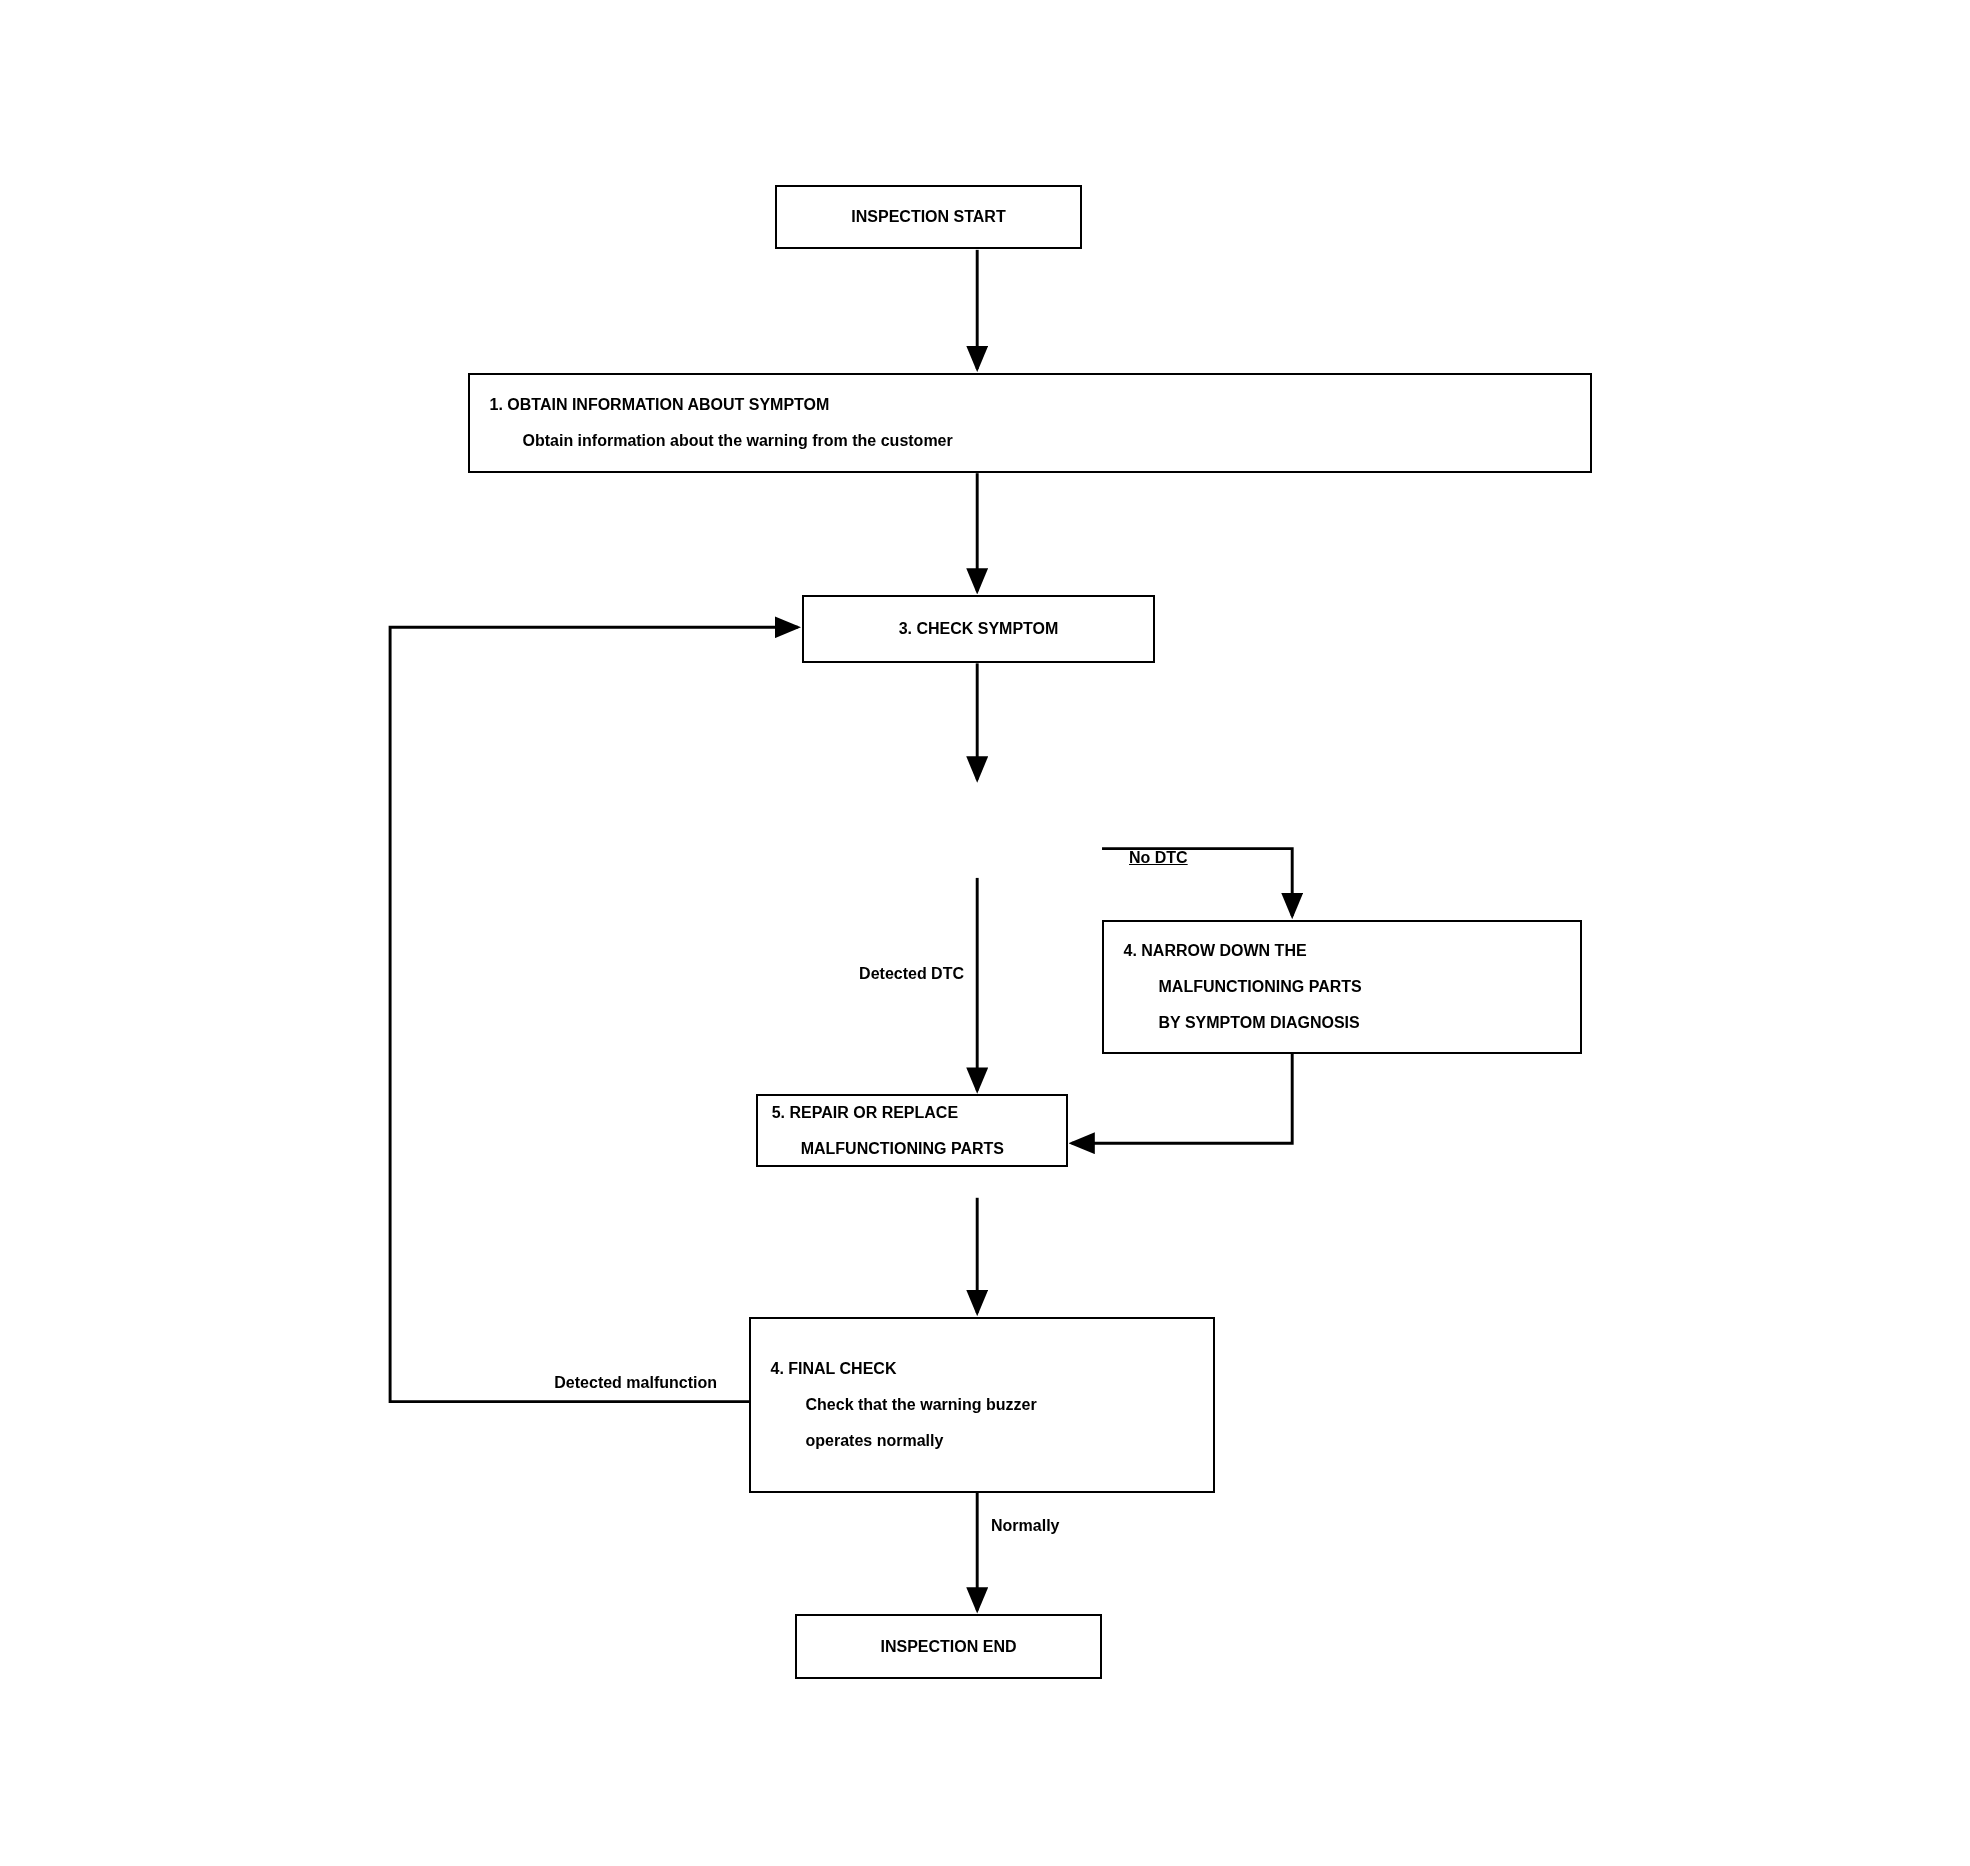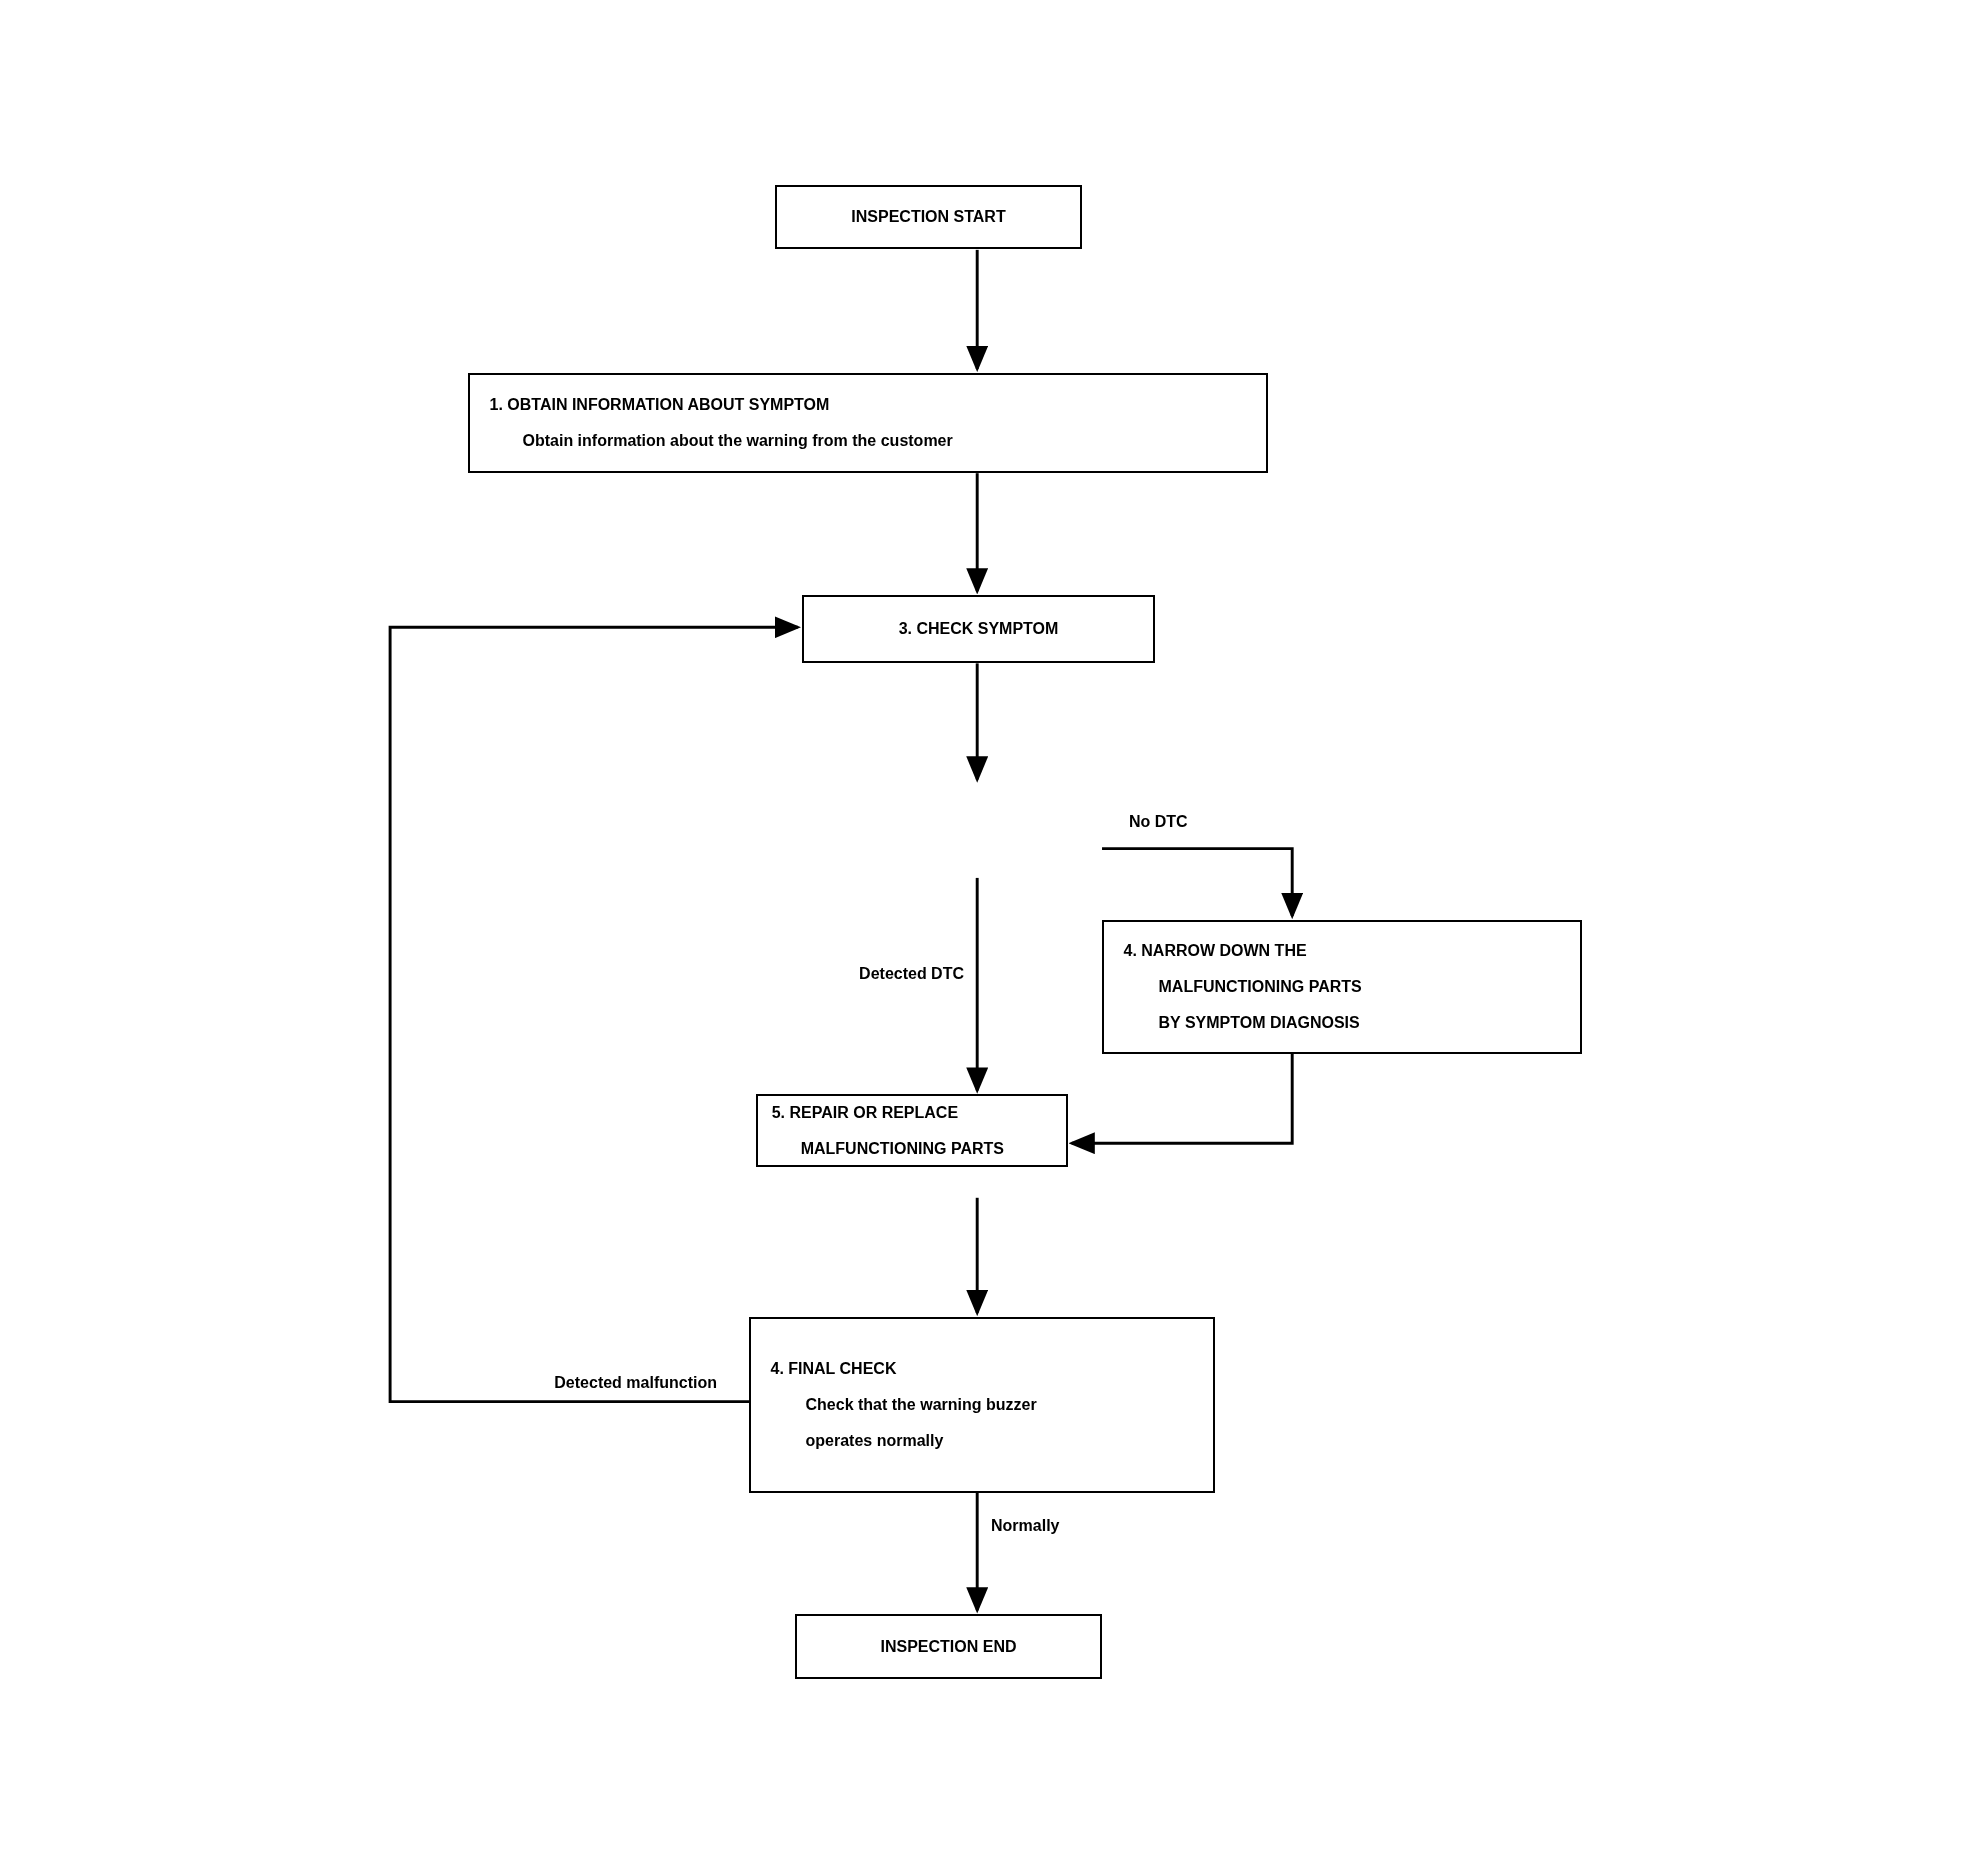--- a/index.html
+++ b/index.html
@@ -84,21 +84,21 @@
     <path class="edge" d="M1325,1080 L1325,1172 L1099,1172" marker-end="url(#arrowhead)"></path>
     <path class="edge" d="M1002,1228 L1002,1346" marker-end="url(#arrowhead)"></path>
     <path class="edge" d="M1002,1530 L1002,1651" marker-end="url(#arrowhead)"></path>
     <path class="edge" d="M768,1437 L400,1437 L400,643 L818,643" marker-end="url(#arrowhead)"></path>
   </svg>
 
   <div class="node center-text" style="left:775px; top:185px; width:307px; height:64px;">
     <div class="line">INSPECTION START</div>
   </div>
 
-  <div class="node lefty pad20" style="left:468px; top:373px; width:800px; height:100px;">
+  <div class="node lefty pad20" style="left:468px; top:373px; width:1124px; height:100px;">
     <div class="line">1. OBTAIN INFORMATION ABOUT SYMPTOM</div>
     <div class="line indent34">Obtain information about the warning from the customer</div>
   </div>
 
   <div class="node center-text" style="left:802px; top:595px; width:353px; height:68px;">
     <div class="line">3. CHECK SYMPTOM</div>
   </div>
 
 
   <div class="node lefty pad20" style="left:1102px; top:920px; width:480px; height:134px;">
@@ -115,19 +115,19 @@
   <div class="node lefty pad20" style="left:749px; top:1317px; width:466px; height:176px;">
     <div class="line">4. FINAL CHECK</div>
     <div class="line indent36">Check that the warning buzzer</div>
     <div class="line indent36">operates normally</div>
   </div>
 
   <div class="node center-text" style="left:795px; top:1614px; width:307px; height:65px;">
     <div class="line">INSPECTION END</div>
   </div>
 
-  <div class="edge-label" style="left:1129px; top:806px;">No DTC</div>
+  <div class="edge-label" style="left:1129px; top:842px;text-decoration:underline;">No DTC</div>
   <div class="edge-label anchor-right" style="left:964px; top:958px;">Detected DTC</div>
   <div class="edge-label anchor-right" style="left:717px; top:1367px;">Detected malfunction</div>
   <div class="edge-label" style="left:991px; top:1510px;">Normally</div>
 
 </div>
 
 
 </body></html>

